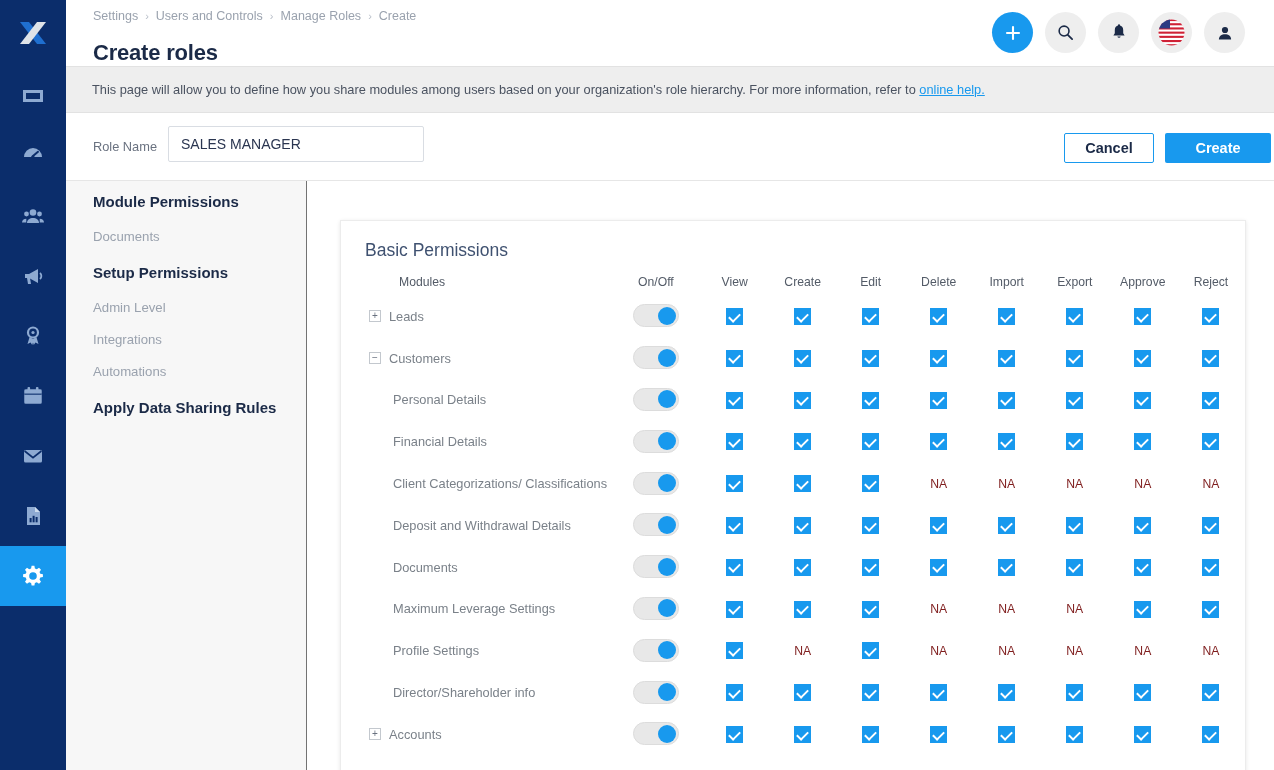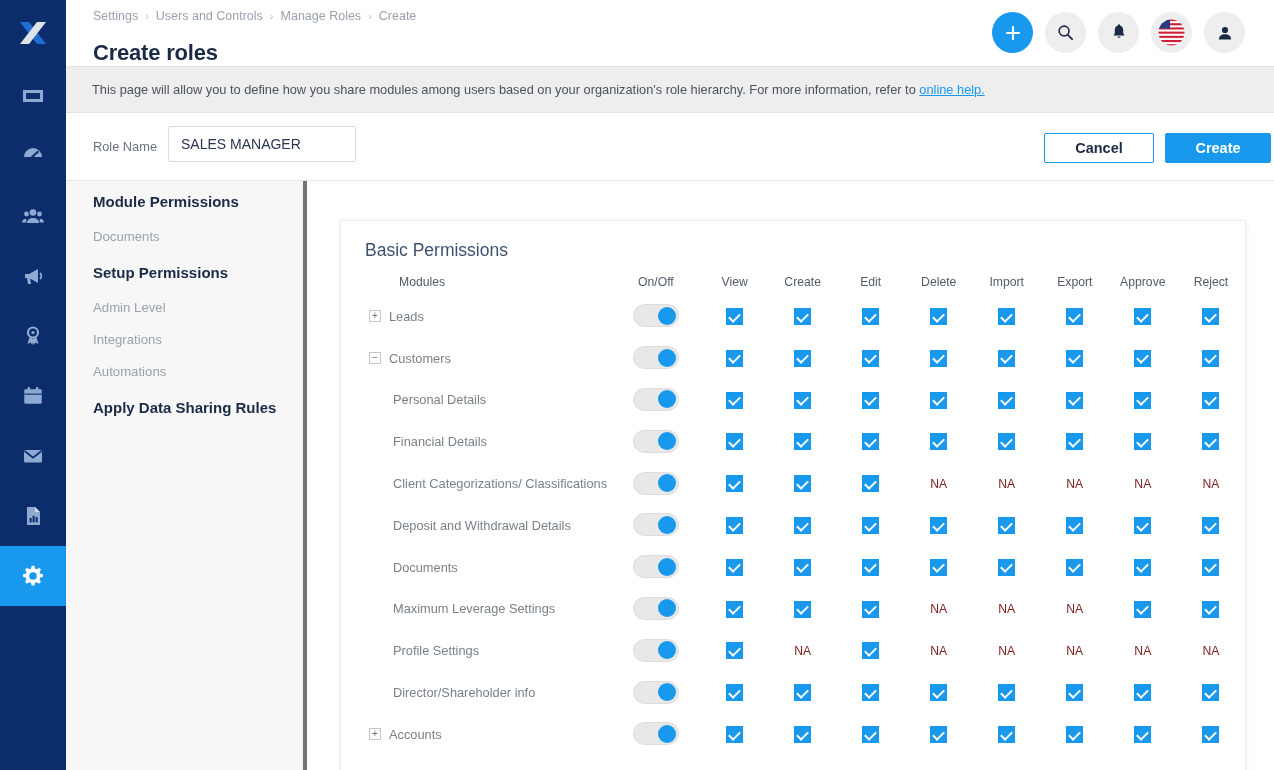--- a/index.html
+++ b/index.html
@@ -87,50 +87,50 @@
     width: 1208px; height: 68px;
     background: #ffffff;
     border-bottom: 1px solid #e6e6e6;
   }
   #role-label {
     position: absolute; left: 27px; top: 26px;
     font-size: 12.8px; color: #6a7280;
   }
   #role-input {
     position: absolute; left: 102px; top: 13px;
-    width: 188px; height: 36px;
+    width: 256px; height: 36px;
     border: 1px solid #d9dde3; border-radius: 2px;
     padding: 0 12px;
     font-family: "Liberation Sans", sans-serif;
     font-size: 14px; color: #2a3550;
     background: #fff; outline: none;
   }
   #btn-cancel {
     position: absolute; right: 120px; top: 20px;
-    width: 110px; height: 30px;
+    width: 90px; height: 30px;
     background: #ffffff; border: 1px solid #1899ee; border-radius: 2px;
     color: #1b2a47; font-size: 14.5px; font-weight: bold;
     font-family: "Liberation Sans", sans-serif;
     cursor: pointer;
   }
   #btn-create {
     position: absolute; right: 3px; top: 20px;
     width: 106px; height: 30px;
     background: #1899ee; border: none; border-radius: 2px;
     color: #ffffff; font-size: 14.5px; font-weight: bold;
     font-family: "Liberation Sans", sans-serif;
     cursor: pointer;
   }
 
   
   #subpanel {
     position: absolute; left: 66px; top: 181px;
     width: 241px; height: 589px;
     background: #f7f7f7;
-    border-right: 4px solid #737373;
+    border-right: 1px solid #737373;
   }
   .sp-head {
     padding: 12px 0 10px 27px;
     font-size: 15px; font-weight: bold; color: #1b2a47;
   }
   .sp-item {
     height: 32px; display: flex; align-items: center;
     padding-left: 27px;
     font-size: 13.2px; color: #9aa2ae;
     cursor: pointer; position: relative;

